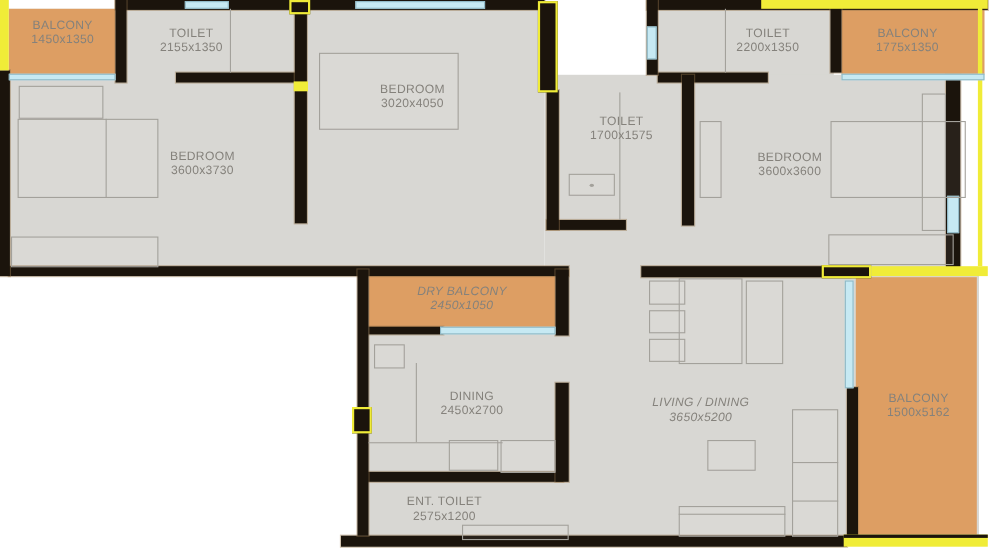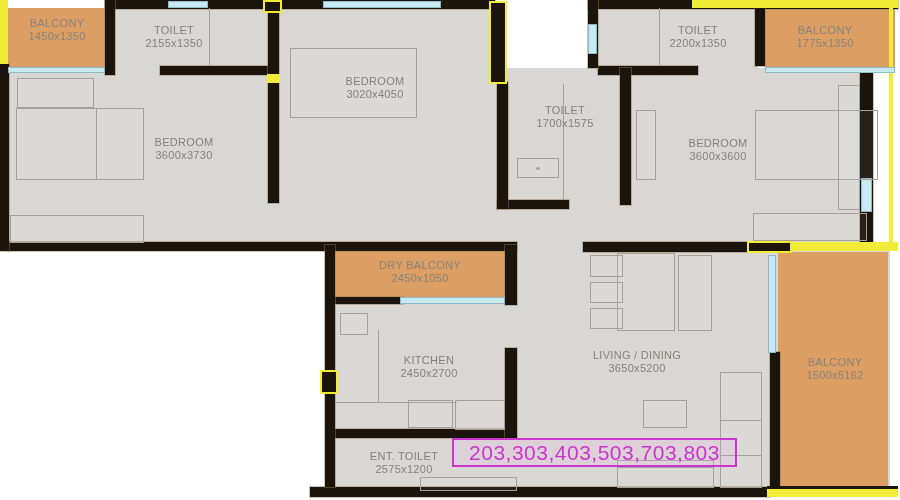--- a/index.html
+++ b/index.html
@@ -150,36 +150,35 @@
     <div>2200x1350</div>
   </div>
   <div class="lbl" style="left:825px;top:37px;">
     <div>BALCONY</div>
     <div>1775x1350</div>
   </div>
   <div class="lbl" style="left:718px;top:150px;">
     <div>BEDROOM</div>
     <div>3600x3600</div>
   </div>
-  <div class="lbl" style="left:420px;top:272px;">
+  <div class="lbl" style="left:420px;top:272px;font-style:italic;">
     <div>DRY BALCONY</div>
     <div>2450x1050</div>
   </div>
   <div class="lbl" style="left:429px;top:367px;">
-    <div>KITCHEN</div>
+    <div>DINING</div>
     <div>2450x2700</div>
   </div>
-  <div class="lbl" style="left:637px;top:362px;">
+  <div class="lbl" style="left:637px;top:373px;font-style:italic;">
     <div>LIVING / DINING</div>
     <div>3650x5200</div>
   </div>
   <div class="lbl" style="left:835px;top:369px;">
     <div>BALCONY</div>
     <div>1500x5162</div>
   </div>
   <div class="lbl" style="left:404px;top:463px;">
     <div>ENT. TOILET</div>
     <div>2575x1200</div>
   </div>
 
-  <div class="unit-box">203,303,403,503,703,803</div>
 
 </div>
 
 </body></html>

